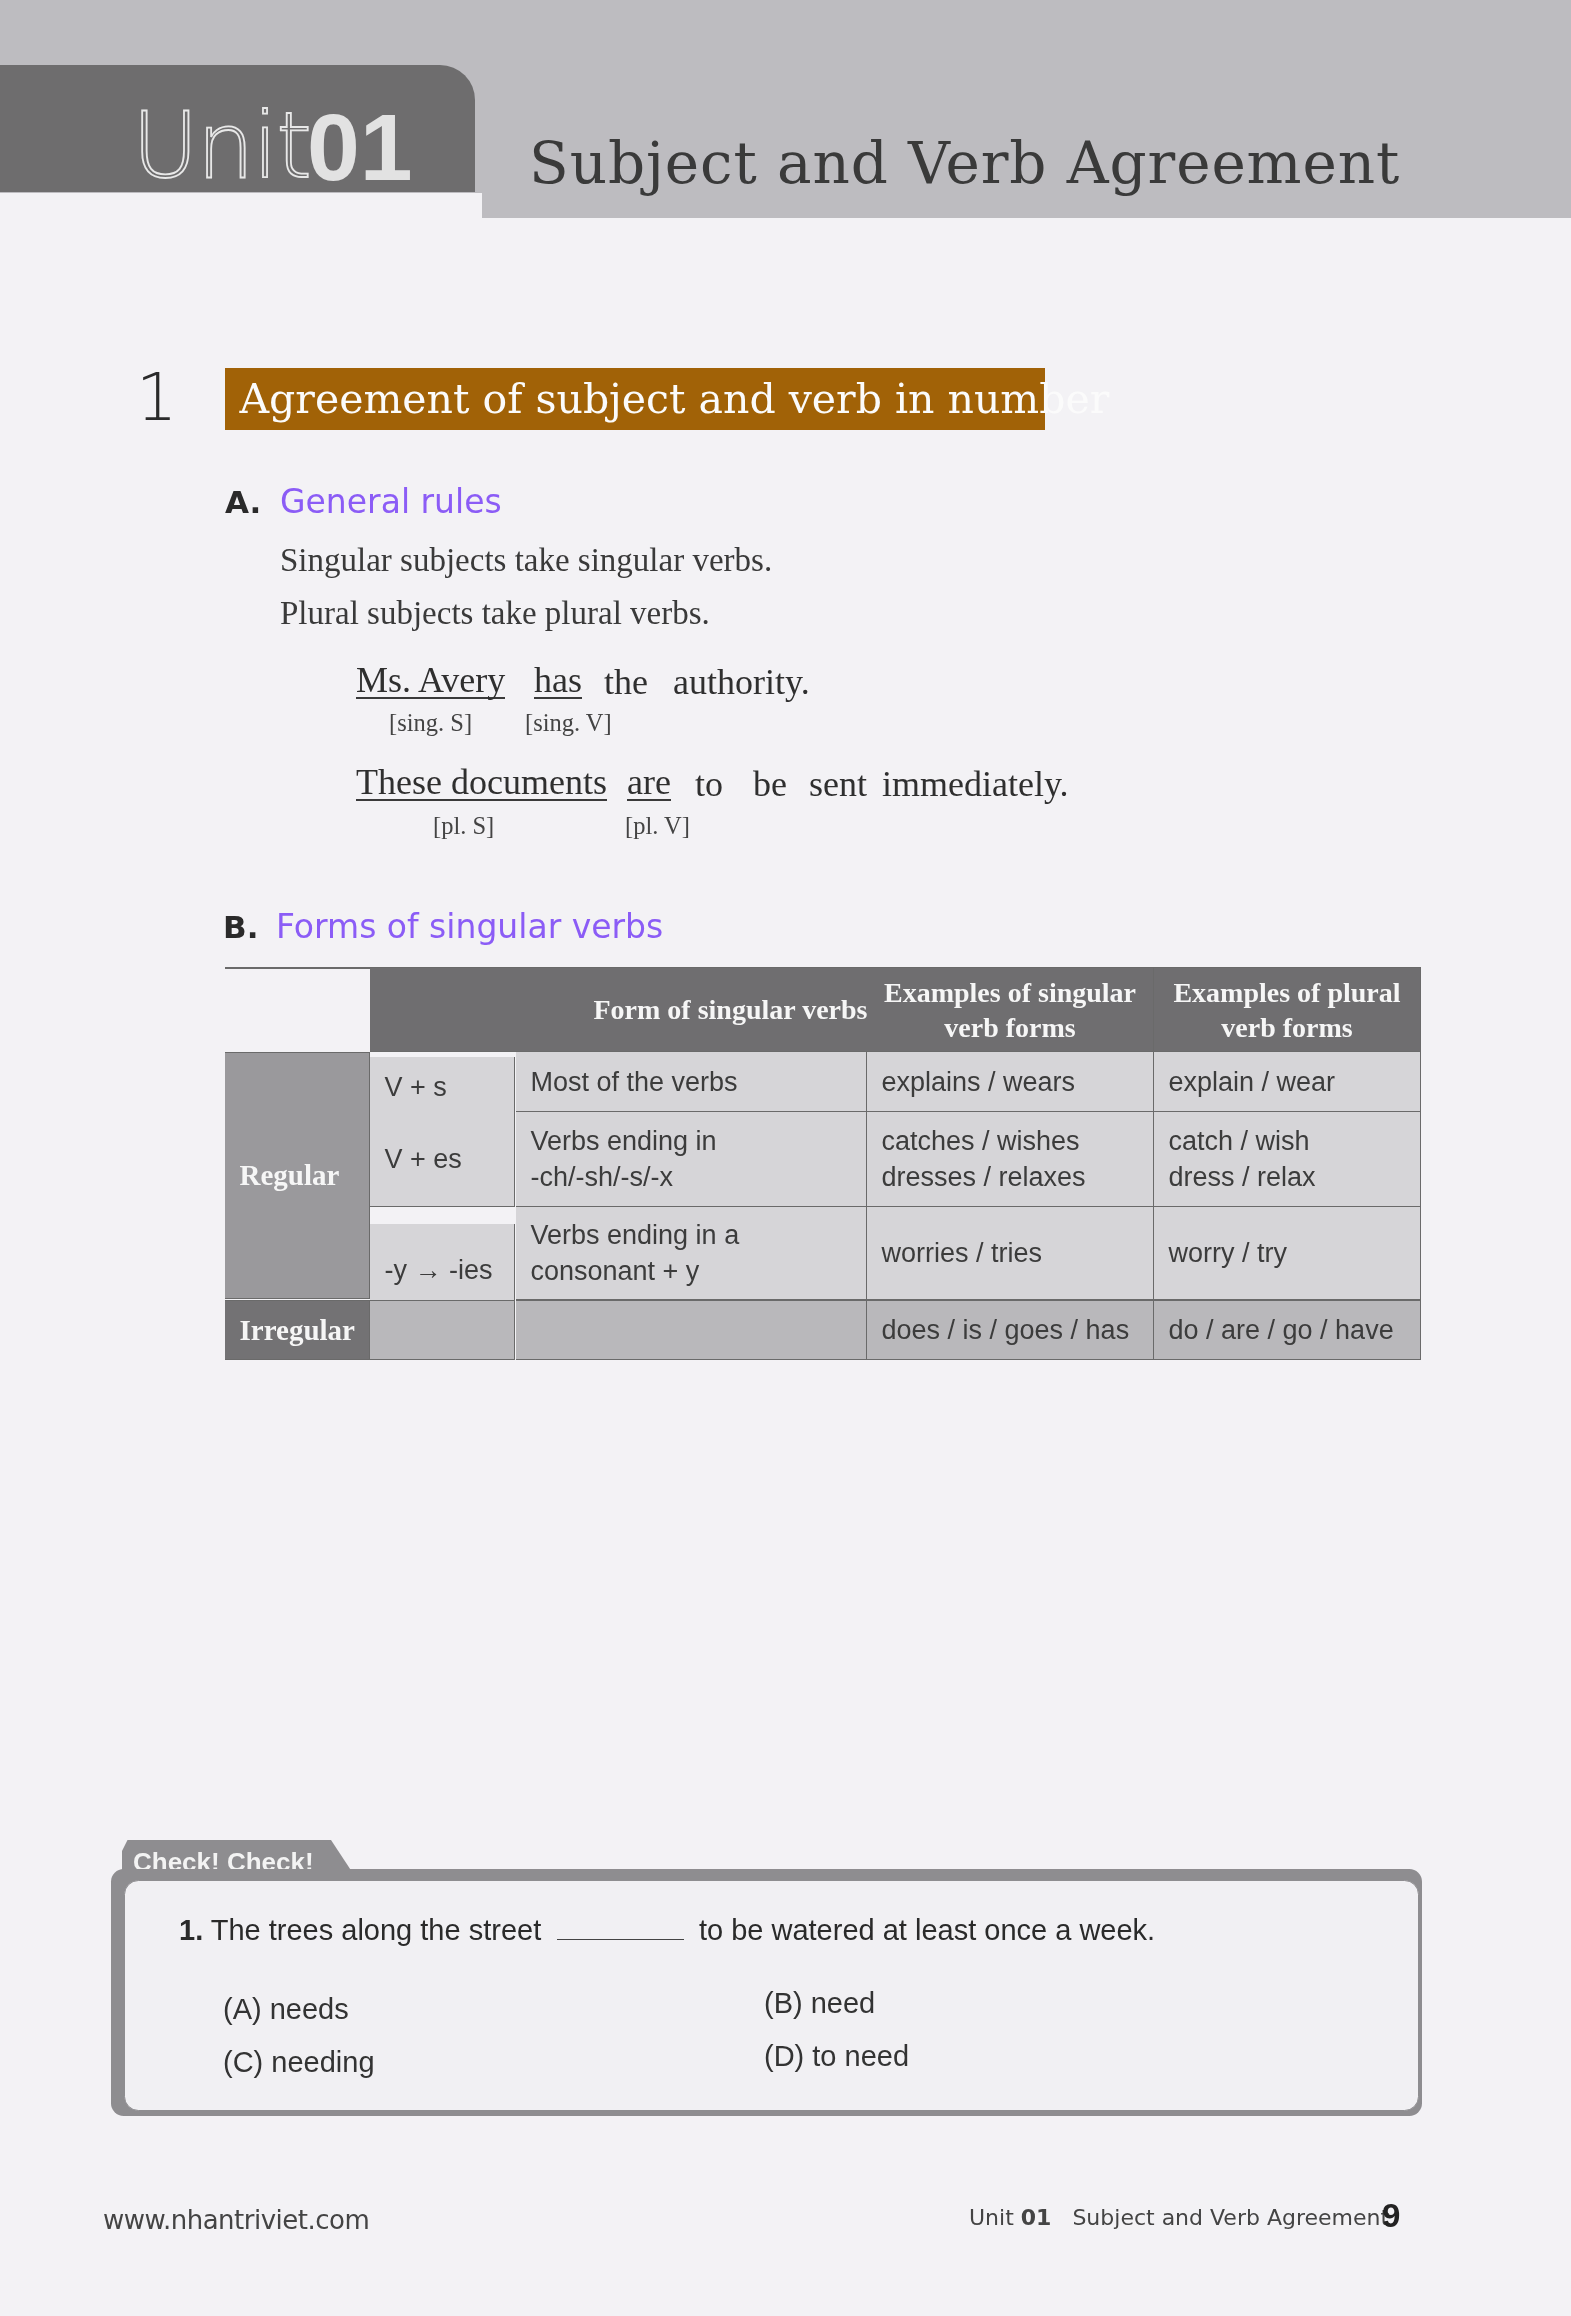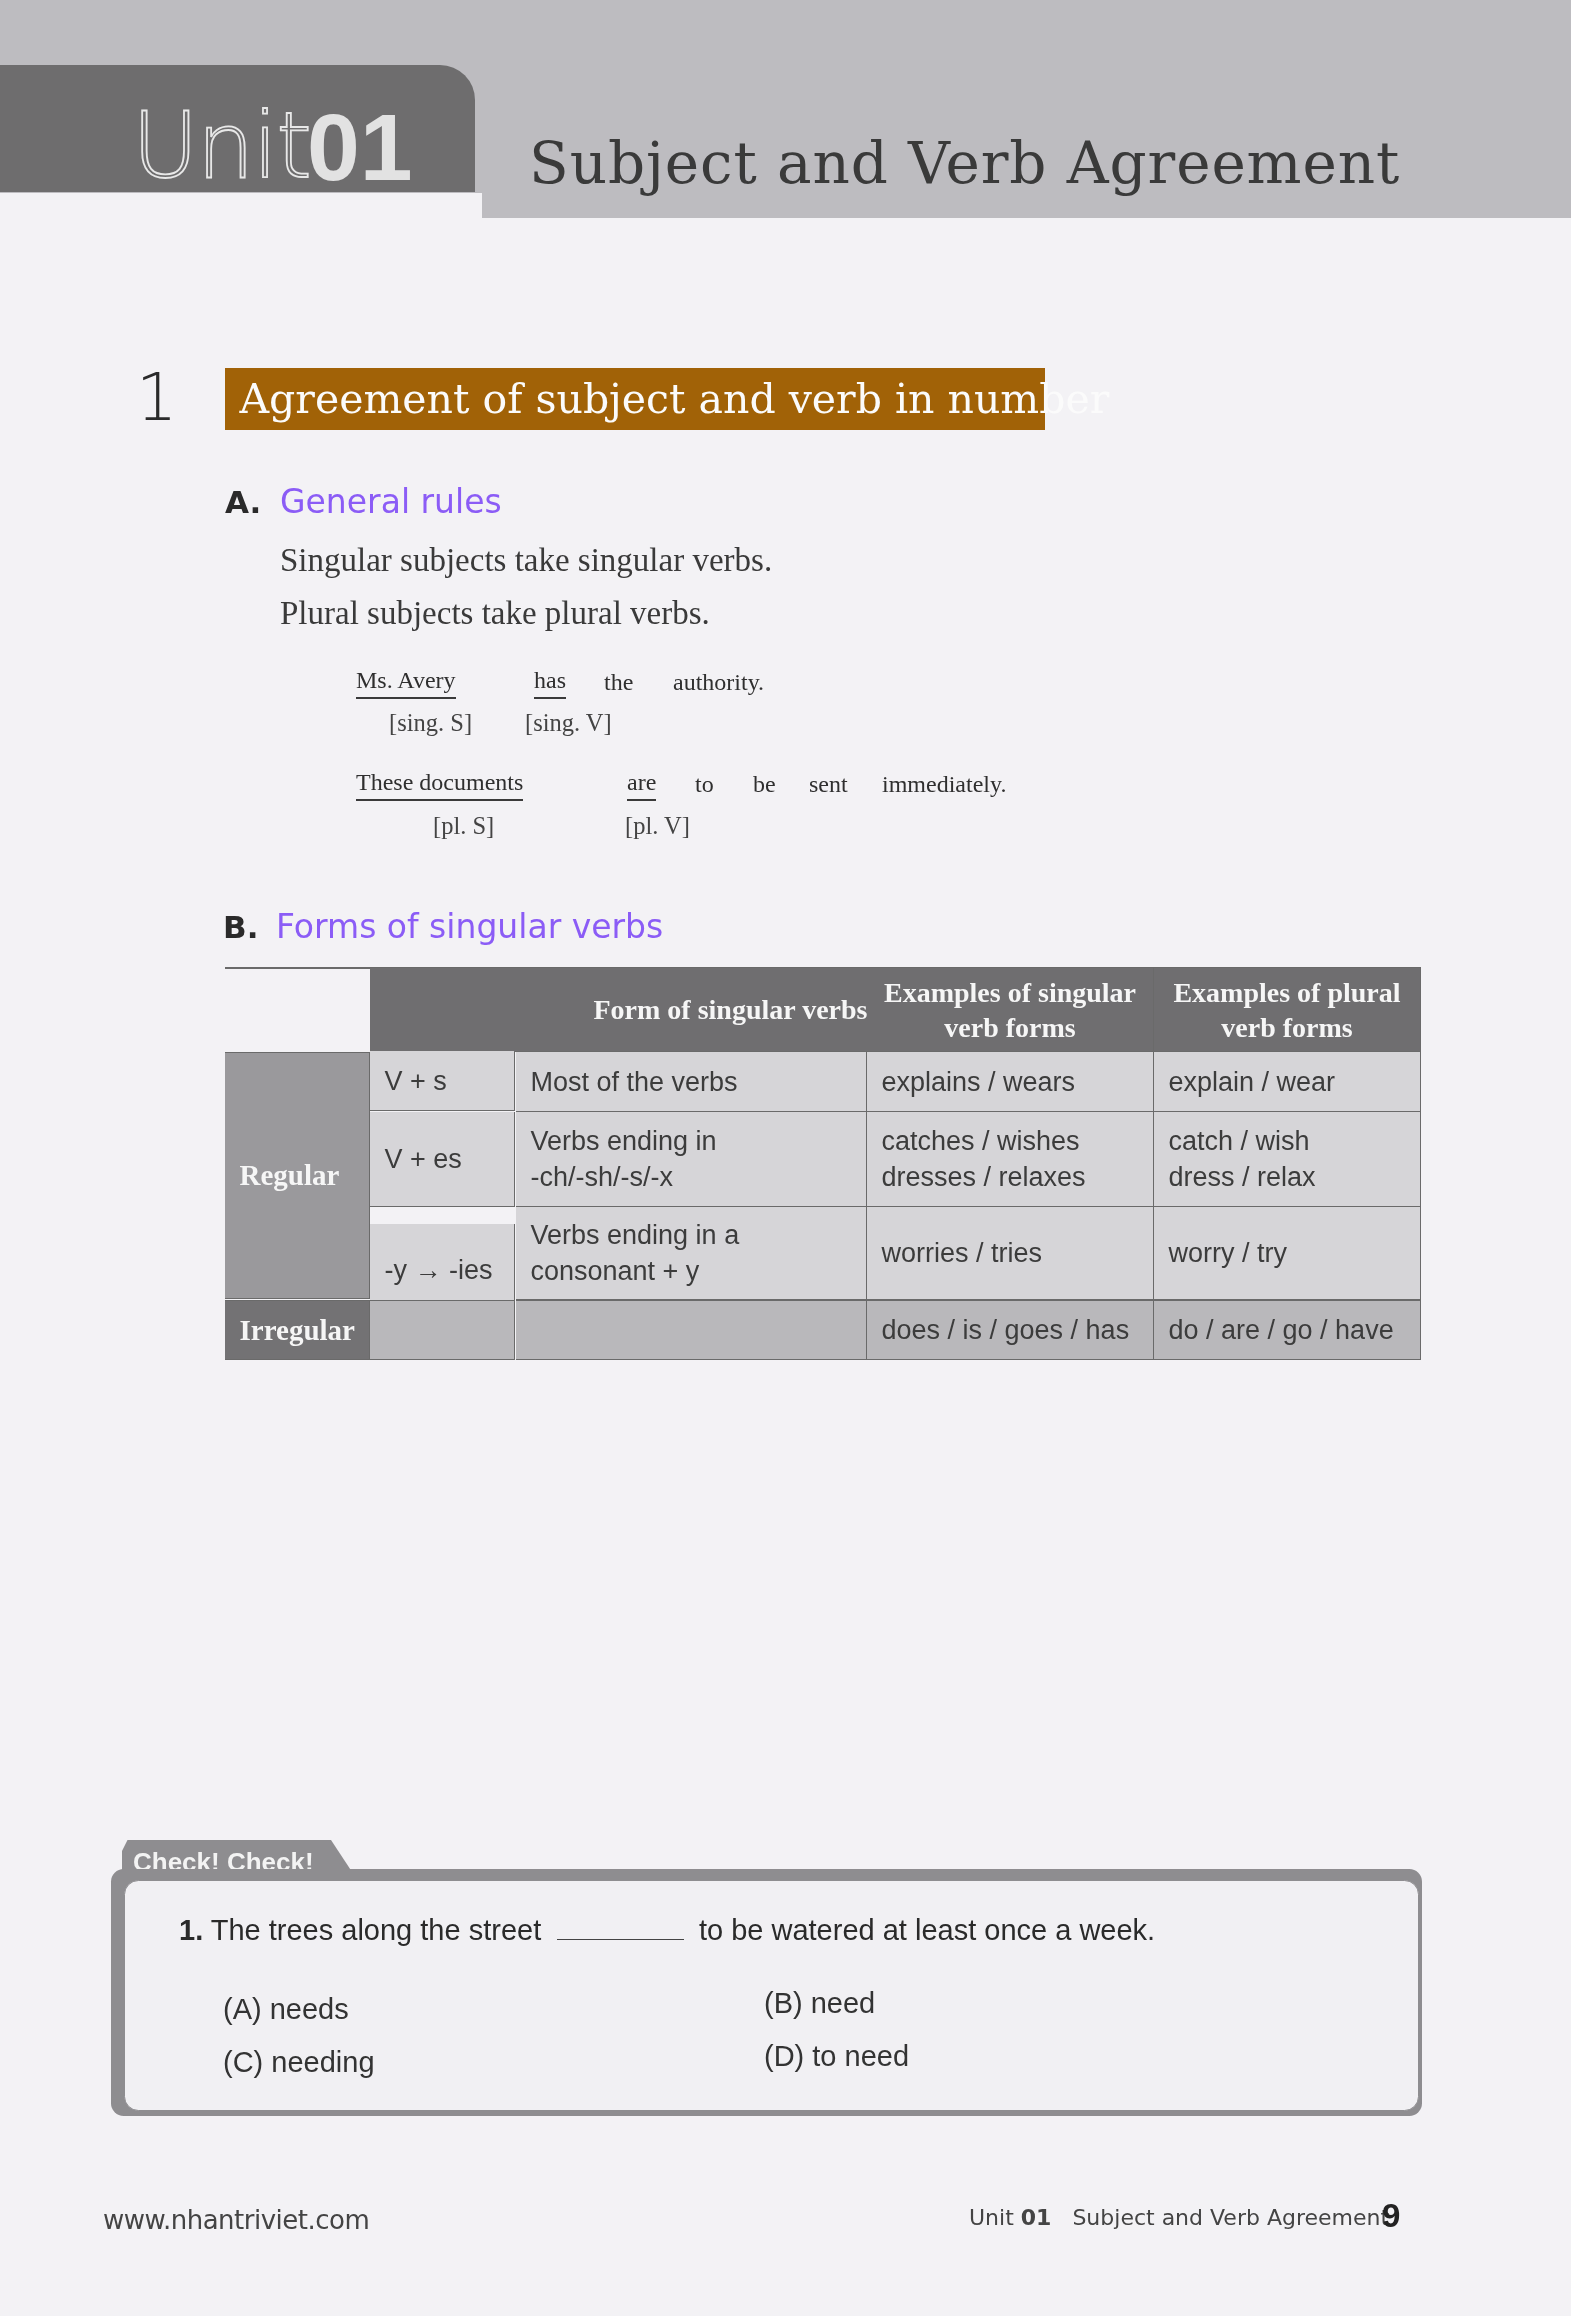--- a/index.html
+++ b/index.html
@@ -70,21 +70,21 @@
     position: absolute; font-family: "DejaVu Sans", sans-serif;
     font-size: 33px; color: #8b5cf6; text-align: center;
   }
   .rule {
     position: absolute; left: 280px;
     font-family: "Liberation Serif", serif; font-size: 33px; color: #3a3a3a;
   }
 
   .ex-word {
     position: absolute; font-family: "Liberation Serif", serif;
-    font-size: 24px; line-height: 36px; color: #2f2f2f; white-space: nowrap;
+    font-size: 36px; line-height: 36px; color: #2f2f2f; white-space: nowrap;
   }
   .ex-word.ul { border-bottom: 2.7px solid #3a3a3a; line-height: 33px; }
   .ex-tag {
     position: absolute; font-family: "Liberation Serif", serif;
     font-size: 24.5px; line-height: 27px; color: #444; white-space: nowrap;
   }
 
   
   .tbl { position: absolute; left: 225px; top: 967px; width: 1196px; height: 291px; }
   .cell { position: absolute; border-right: 1.8px solid #6a6a6a; border-bottom: 1.8px solid #6a6a6a; }
@@ -203,21 +203,21 @@
   </div>
   <div class="cell th" style="left:929px; top:0; width:267px; height:85px; border-top:1.8px solid #6a6a6a; flex-direction:column;">
     <span>Examples of plural</span>
     <span>verb forms</span>
   </div>
 
   <div class="cell rowlabel" style="left:0; top:85px; width:145px; height:247px; background:#9a999c; border-top:1.8px solid #6a6a6a;">
     <span>Regular</span>
   </div>
 
-  <div class="cell td" style="left:145px; top:84px; width:145px; height:60px;">V + s</div>
+  <div class="cell td" style="left:145px; top:90px; width:145px; height:60px;">V + s</div>
   <div class="cell td" style="left:291px; top:85px; width:351px; height:60px;">Most of the verbs</div>
   <div class="cell td" style="left:642px; top:85px; width:287px; height:60px;">explains / wears</div>
   <div class="cell td" style="left:929px; top:85px; width:267px; height:60px;">explain / wear</div>
 
   <div class="cell td" style="left:145px; top:145px; width:145px; height:95px;">V + es</div>
   <div class="cell td" style="left:291px; top:145px; width:351px; height:95px; flex-direction:column; align-items:flex-start; justify-content:center;">
     <span>Verbs ending in</span>
     <span>-ch/-sh/-s/-x</span>
   </div>
   <div class="cell td" style="left:642px; top:145px; width:287px; height:95px; flex-direction:column; align-items:flex-start; justify-content:center;">

